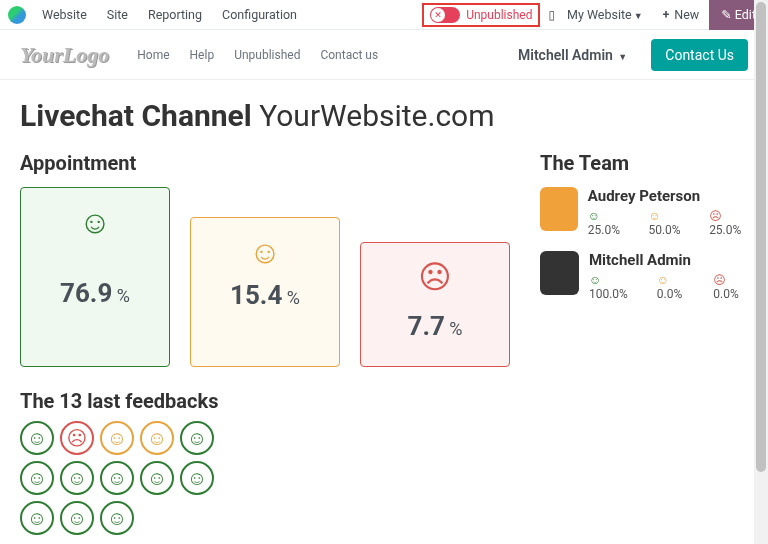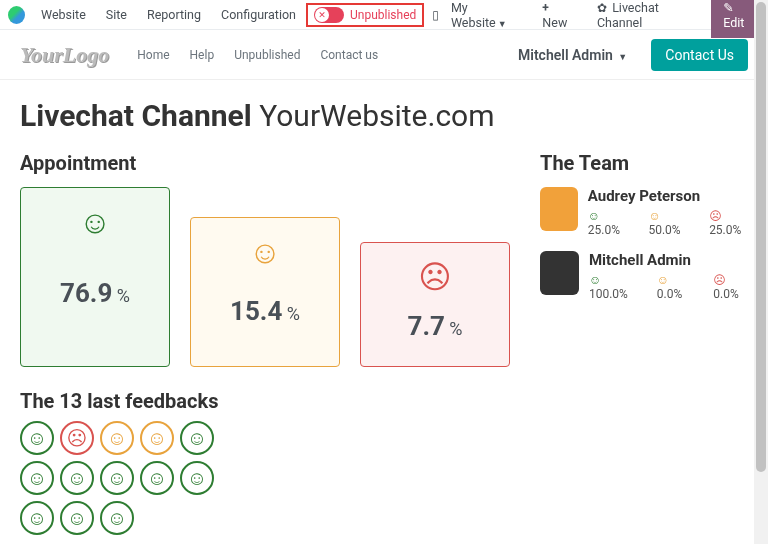--- a/index.html
+++ b/index.html
@@ -28,21 +28,21 @@
 .cols{display:flex;gap:30px}
 .stats{display:flex;gap:20px;align-items:flex-end}
 .card{border:1px solid;border-radius:4px;text-align:center;padding:18px 10px 24px}
 .card .face{font-size:32px;line-height:1}
 .card .pct{font-size:26px;font-weight:700;margin-top:40px}
 .card .pct small{font-size:18px;font-weight:400}
 .c-happy{width:150px;height:180px;border-color:#2e7d32;background:#f0f9f0}
 .c-happy .face{color:#2e7d32}
 .c-ok{width:150px;height:150px;border-color:#e8a33d;background:#fffaf0}
 .c-ok .face{color:#e8a33d}
-.c-ok .pct{margin-top:28px}
+.c-ok .pct{margin-top:12px}
 .c-sad{width:150px;height:125px;border-color:#d9534f;background:#fdf1f1}
 .c-sad .face{color:#d9534f}
 .c-sad .pct{margin-top:18px}
 .team{width:230px}
 .member{display:flex;gap:10px;margin-bottom:14px}
 .avatar{width:44px;height:44px;border-radius:6px;background:#f1a13a}
 .avatar.b{background:#333}
 .member .name{font-weight:700;font-size:15px;color:#333;margin-bottom:4px}
 .scores{font-size:12px;color:#555;display:flex;gap:22px}
 .sc-h{color:#2e7d32}.sc-o{color:#e8a33d}.sc-s{color:#d9534f}
@@ -65,21 +65,20 @@
  <a>Reporting</a>
  <a>Configuration</a>
  <div class="spacer"></div>
  <div class="pub-box">
    <div class="toggle"></div>
    <span>Unpublished</span>
  </div>
  <span class="tb-ico">▯</span>
  <a><span>My Website</span><span class="caret">▼</span></a>
  <a><b class="tb-ico">+</b> <span>New</span></a>
- <a><span class="tb-ico">✿</span> <span>Livechat Channel</span></a>
  <div class="edit-btn">✎ <span>Edit</span></div>
 </div>
 
 <div class="navbar">
  <div class="logo">YourLogo</div>
  <a>Home</a>
  <a>Help</a>
  <a>Unpublished</a>
  <a>Contact us</a>
  <div class="nav-right">

